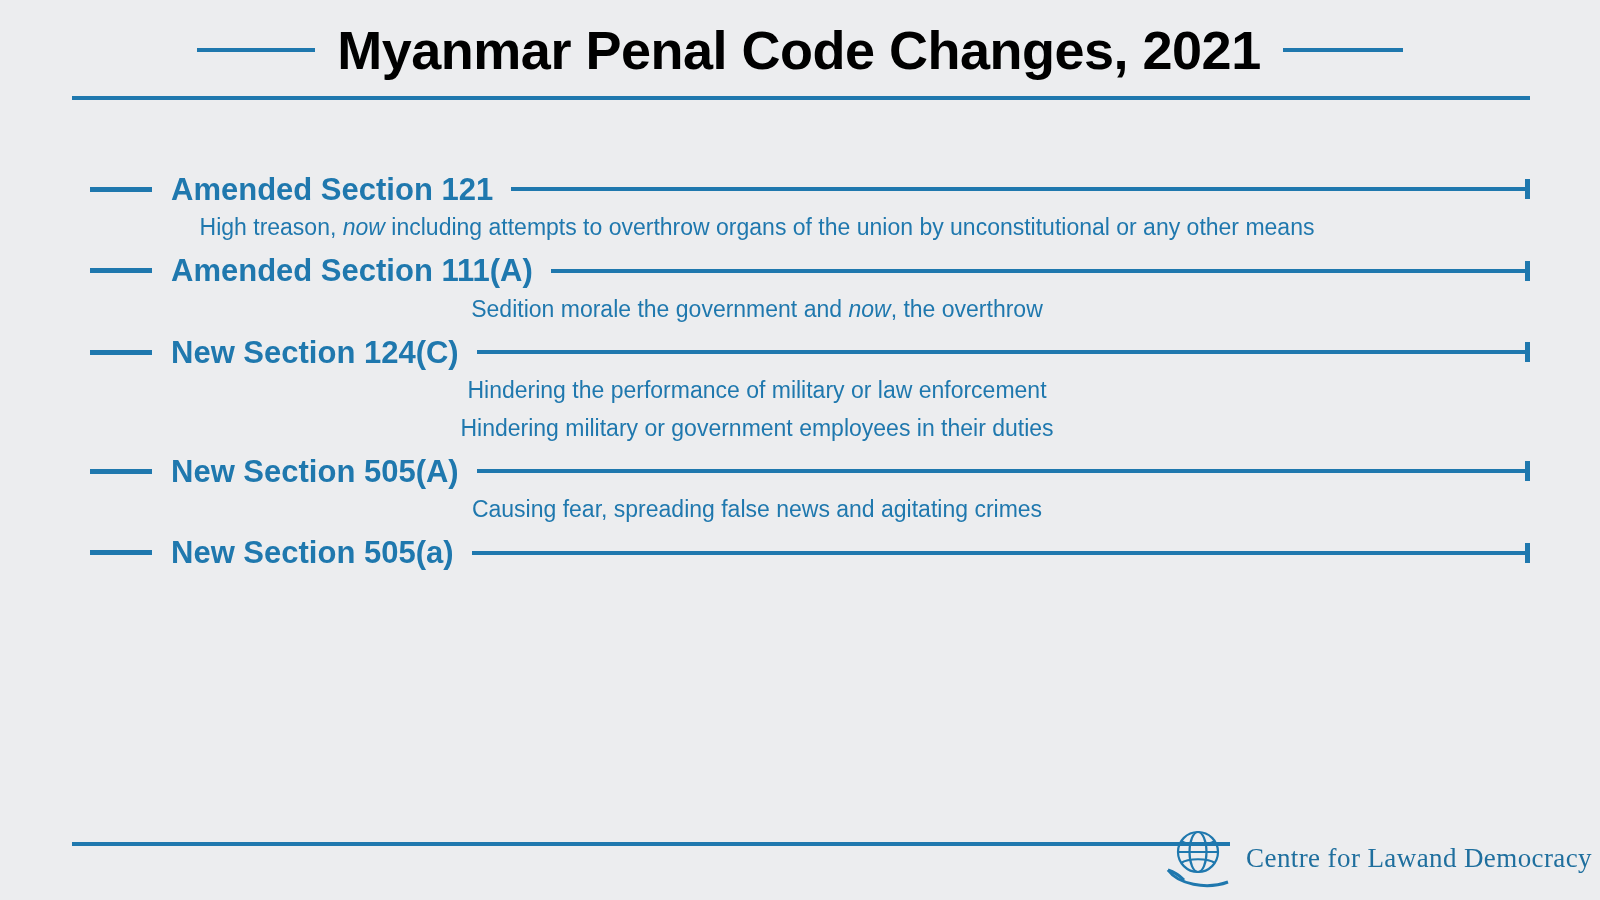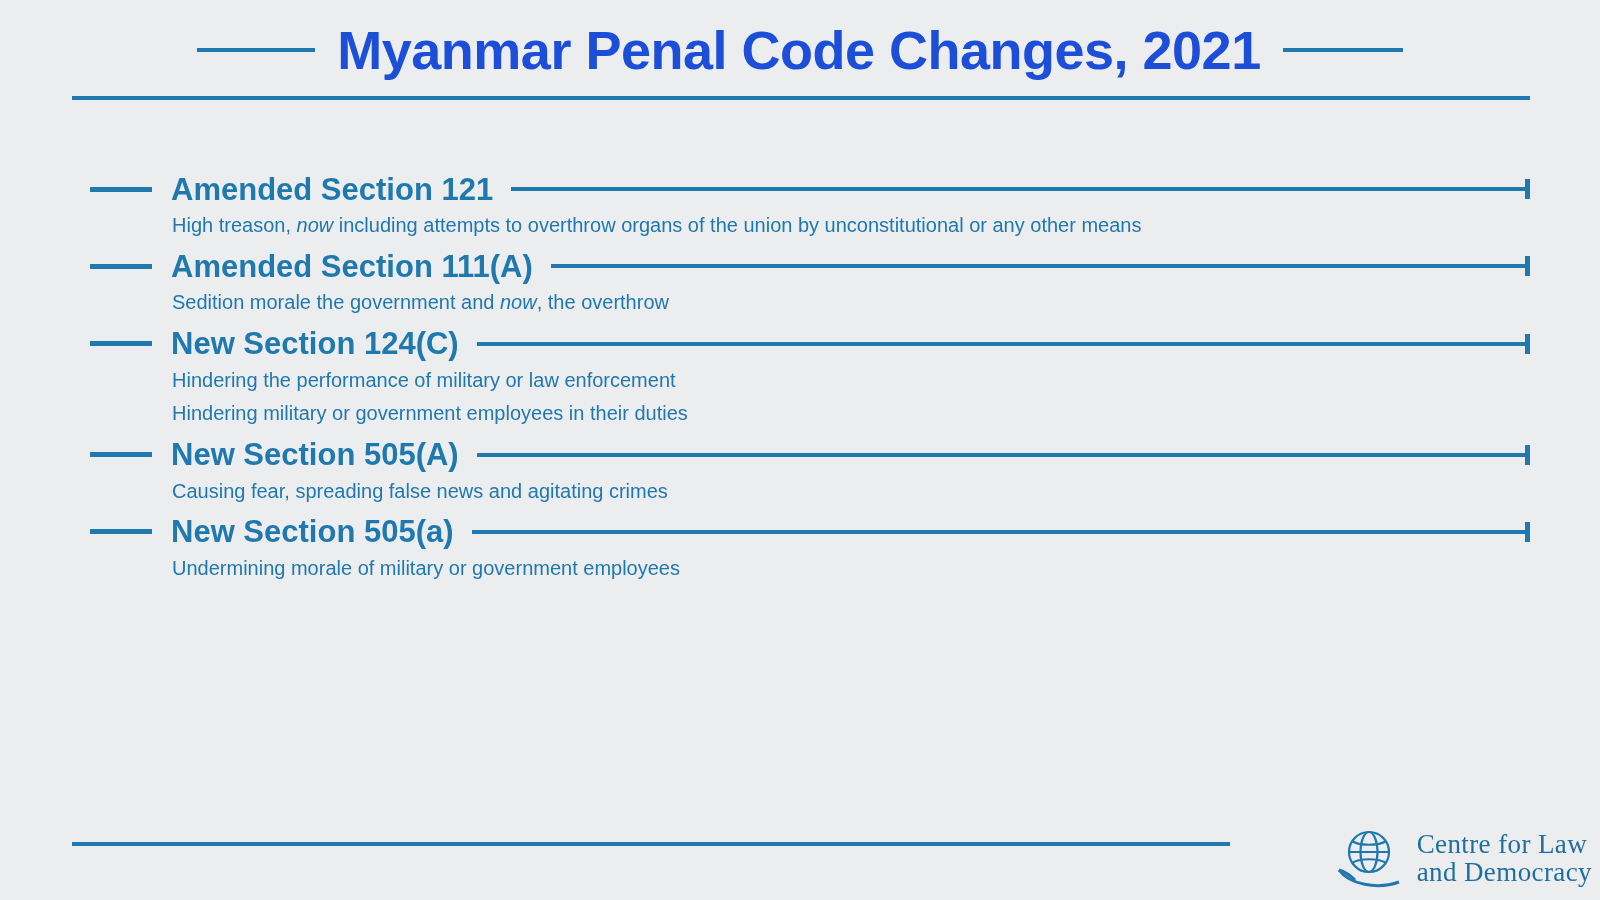--- a/index.html
+++ b/index.html
@@ -35,41 +35,41 @@
     height: 4px;
     background: #1f78ae;
     flex: 0 0 auto;
   }
   .title-dash.left  { width: 118px; }
   .title-dash.right { width: 120px; }
   .page-title {
     font-size: 54px;
     font-weight: bold;
     letter-spacing: -0.5px;
-    color: #1d4ed8;
+    color: #000000;
     white-space: nowrap;
     line-height: 1;
   }
   .header-rule {
     position: absolute;
     left: 72px;
     right: 70px;
     top: 96px;
     height: 4px;
     background: #1f78ae;
   }
 
   
   .content {
     position: absolute;
     left: 0;
     top: 168px;
     right: 0;
   }
-  .entry { margin-bottom: 0; }
+  .entry { margin-bottom: 0; text-align: center; }
 
   .entry-head {
     display: flex;
     align-items: center;
     height: 42px;
   }
   .head-dash {
     width: 62px;
     height: 5px;
     background: #1f78ae;
@@ -95,21 +95,21 @@
   }
   .head-cap {
     width: 5px;
     height: 20px;
     background: #1f78ae;
     flex: 0 0 auto;
     margin-right: 70px;
   }
 
   .entry-desc {
-    font-size: 20px;
+    font-size: 23px;
     line-height: 1.37;
     margin: 2px 0 6px 172px;
     max-width: 1170px;
     font-weight: normal;
   }
   .entry-desc em { font-style: italic; }
 
   
   .footer-rule {
     position: absolute;
@@ -123,21 +123,21 @@
     position: absolute;
     right: 8px;
     bottom: 8px;
     display: flex;
     align-items: center;
     gap: 10px;
   }
   .logo-mark { width: 72px; height: 66px; flex: 0 0 auto; }
   .logo-text {
     display: flex;
-    flex-direction: column;
+    flex-direction: row;
     line-height: 1.02;
     font-family: "Liberation Serif", serif;
     color: #1f6f9e;
     justify-content: center;
   }
   .logo-line { font-size: 27px; letter-spacing: 0.4px; white-space: nowrap; }
 </style>
 </head>
 <body>
 
@@ -196,21 +196,20 @@
     <div class="entry-desc"><span>Causing fear, spreading false news and agitating crimes</span><em></em><span></span></div>
   </div>
 
   <div class="entry">
     <div class="entry-head">
       <div class="head-dash"></div>
       <div class="entry-label"><span>New Section 505</span><span class="paren">(a)</span></div>
       <div class="head-line"></div>
       <div class="head-cap"></div>
     </div>
-    <div class="entry-desc"><span>Undermining morale of military or government employees</span><em></em><span></span></div>
   </div>
 
 </div>
 
 <div class="footer-rule"></div>
 
 <div class="logo">
   <span class="logo-mark">
     <svg viewBox="0 0 72 66" width="72" height="66" aria-hidden="true">
       <g fill="none" stroke="#1f78ae" stroke-width="2.2">

